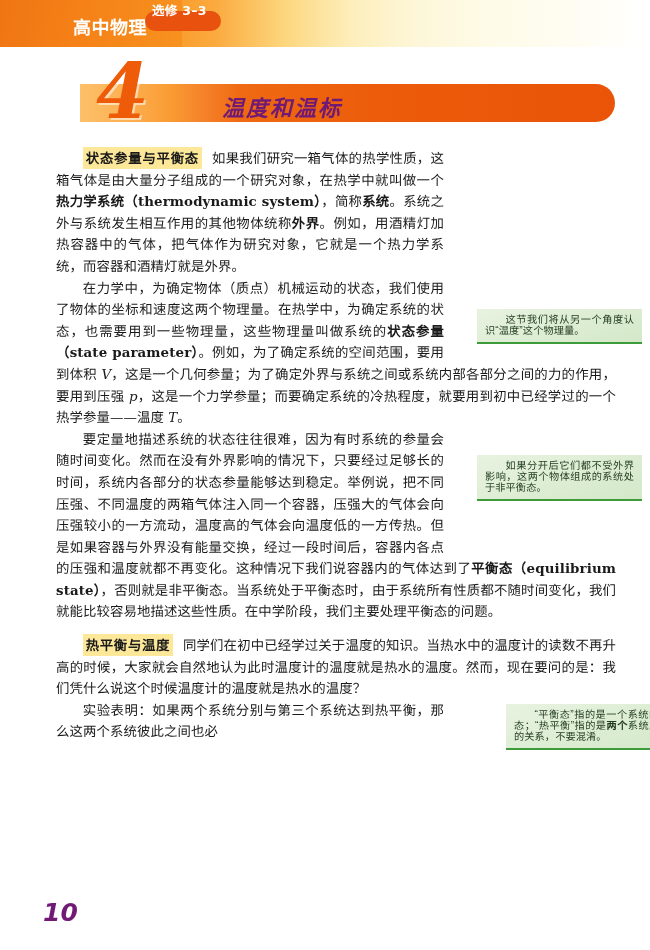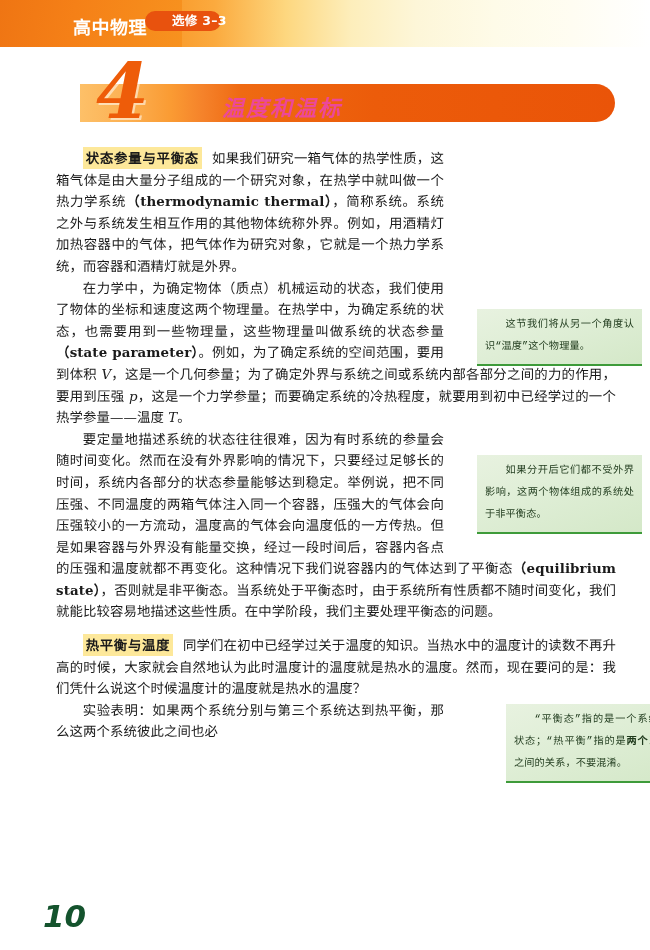--- a/index.html
+++ b/index.html
@@ -47,28 +47,27 @@
     position: absolute;
     top: 11px;
     left: 145px;
     width: 76px;
     height: 20px;
     border-radius: 10px;
     background: #e8520e;
   }
   .banner-badge-text {
     position: absolute;
-    top: 10px;
+    top: 0;
     left: 152px;
     font-size: 12.5px;
     font-weight: bold;
     color: #ffffff;
     letter-spacing: 0.3px;
     white-space: nowrap;
-    margin-left: 20px;
   }
 
   
   .title-bar {
     position: absolute;
     top: 84px;
     left: 80px;
     width: 535px;
     height: 38px;
     border-radius: 0 19px 19px 0;
@@ -89,21 +88,21 @@
     text-shadow: 2px 2px 0 rgba(255,255,255,0.55);
     z-index: 5;
   }
   .chapter-title {
     position: absolute;
     top: 90px;
     left: 222px;
     font-size: 22px;
     font-weight: bold;
     font-style: italic;
-    color: #ec4899;
+    color: #701a75;
     letter-spacing: 2px;
     z-index: 6;
     white-space: nowrap;
   }
 
   
   .content {
     position: absolute;
     top: 148px;
     left: 56px;
@@ -120,21 +119,21 @@
     letter-spacing: 0.1px;
   }
 
   .sec-head {
     font-weight: bold;
     background: #fde89a;
     padding: 3px 3px;
     margin-right: 10px;
     letter-spacing: 0.6px;
   }
-  .bold { font-weight: normal; }
+  .bold { font-weight: bold; }
   .en { font-family: "DejaVu Serif", "Liberation Serif", serif; font-weight: bold; }
   .ital { font-style: italic; }
 
   
   .note-float {
     float: right;
     clear: right;
     width: 160px;
     height: 1px;
     margin: 0 0 0 12px;
@@ -144,63 +143,63 @@
   .nf3 { height: 62px; margin-top: 150px; }
 
   
   .note {
     position: absolute;
     width: 165px;
     box-sizing: border-box;
     padding: 5px 8px 6px 8px;
     background: linear-gradient(160deg, #e8f2e0 0%, #dfeed6 45%, #d4e8c8 100%);
     border-bottom: 2px solid #3e9b3a;
-    font-family: Liberation Mono, monospace;
+    font-family: Liberation Sans, sans-serif;
     font-size: 10.2px;
-    line-height: 22px;
+    line-height: 11px;
     color: #1f3a1c;
     text-align: justify;
     text-indent: 2em;
     letter-spacing: 0.1px;
   }
   .note .bold { font-weight: bold; }
   #note-1 { top: 309px; left: 477px; }
   #note-2 { top: 455px; left: 477px; }
   #note-3 { top: 704px; left: 470px; width: 172px; margin-left: 36px; }
 
   
   .page-number {
     position: absolute;
     left: 43px;
     top: 898px;
-    font-size: 31px;
+    font-size: 25px;
     font-style: italic;
     font-weight: bold;
-    color: #14532d;
+    color: #701a75;
     font-family: "DejaVu Sans", "Liberation Sans", sans-serif;
   }
 </style>
 </head>
 <body>
 
 <div class="top-banner"></div>
 <div class="top-banner-solid"></div>
 <div class="banner-label">高中物理</div>
 <div class="banner-badge"></div>
 <div class="banner-badge-text">选修 3–3</div>
 
 <div class="title-bar"></div>
 <div class="chapter-number">4</div>
 <div class="chapter-title">温度和温标</div>
 
 <div class="content">
 
   <div class="note-float nf1"></div>
 
-  <p class="para"><span class="sec-head">状态参量与平衡态</span>如果我们研究一箱气体的热学性质，这箱气体是由大量分子组成的一个研究对象，在热学中就叫做一个<span class="bold">热力学系统</span><span class="en">（thermodynamic thermal）</span>，简称<span class="bold">系统</span>。系统之外与系统发生相互作用的其他物体统称<span class="bold">外界</span>。例如，用酒精灯加热容器中的气体，把气体作为研究对象，它就是一个热力学系统，而容器和酒精灯就是外界。</p>
+  <p class="para"><span class="sec-head">状态参量与平衡态</span>如果我们研究一箱气体的热学性质，这箱气体是由大量分子组成的一个研究对象，在热学中就叫做一个<span class="bold">热力学系统</span><span class="en">（thermodynamic system）</span>，简称<span class="bold">系统</span>。系统之外与系统发生相互作用的其他物体统称<span class="bold">外界</span>。例如，用酒精灯加热容器中的气体，把气体作为研究对象，它就是一个热力学系统，而容器和酒精灯就是外界。</p>
 
   <p class="para">在力学中，为确定物体（质点）机械运动的状态，我们使用了物体的坐标和速度这两个物理量。在热学中，为确定系统的状态，也需要用到一些物理量，这些物理量叫做系统的<span class="bold">状态参量</span><span class="en">（state parameter）</span>。例如，为了确定系统的空间范围，要用到体积 <span class="ital">V</span>，这是一个几何参量；为了确定外界与系统之间或系统内部各部分之间的力的作用，要用到压强 <span class="ital">p</span>，这是一个力学参量；而要确定系统的冷热程度，就要用到初中已经学过的一个热学参量——温度 <span class="ital">T</span>。</p>
 
   <div class="note-float nf2"></div>
 
   <p class="para">要定量地描述系统的状态往往很难，因为有时系统的参量会随时间变化。然而在没有外界影响的情况下，只要经过足够长的时间，系统内各部分的状态参量能够达到稳定。举例说，把不同压强、不同温度的两箱气体注入同一个容器，压强大的气体会向压强较小的一方流动，温度高的气体会向温度低的一方传热。但是如果容器与外界没有能量交换，经过一段时间后，容器内各点的压强和温度就都不再变化。这种情况下我们说容器内的气体达到了<span class="bold">平衡态</span><span class="en">（equilibrium state）</span>，否则就是非平衡态。当系统处于平衡态时，由于系统所有性质都不随时间变化，我们就能比较容易地描述这些性质。在中学阶段，我们主要处理平衡态的问题。</p>
 
   <p class="para" style="margin-top:12px;"><span class="sec-head">热平衡与温度</span><span>同学们在初中已经学过关于温度的知识。当热水中的温度计的读数不再升高的时候，大家就会自然地认为此时温度计的温度就是热水的温度。然而，现在要问的是：我们凭什么说这个时候温度计的温度就是热水的温度？</span></p>
 
   <div class="note-float nf3"></div>

